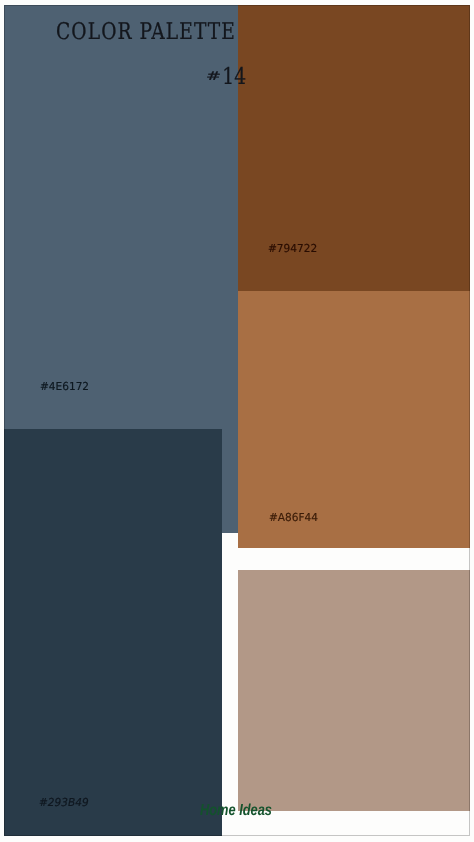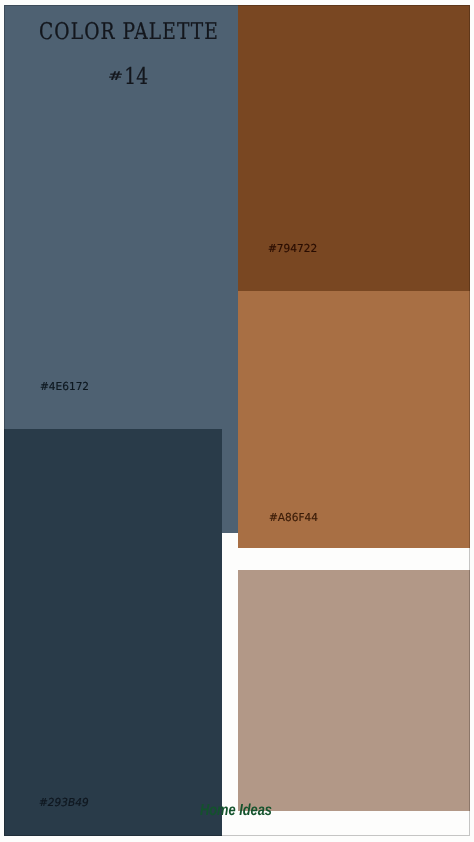--- a/index.html
+++ b/index.html
@@ -76,21 +76,21 @@
 
   #title-block {
     position: absolute;
     left: 0;
     top: 0;
     width: 234px;
   }
   .title-main, .title-sub {
     position: absolute;
     width: 234px;
-    text-align: center;
+    text-align: right;
   }
   .title-main { top: 16px; left: 8px; }
   .title-sub  { top: 61px; left: 10px; }
   .title-main, .title-sub {
     line-height: 1;
     white-space: nowrap;
   }
   .title-main > span, .title-sub > span {
     display: inline-block;
     font-family: "DejaVu Serif", serif;

